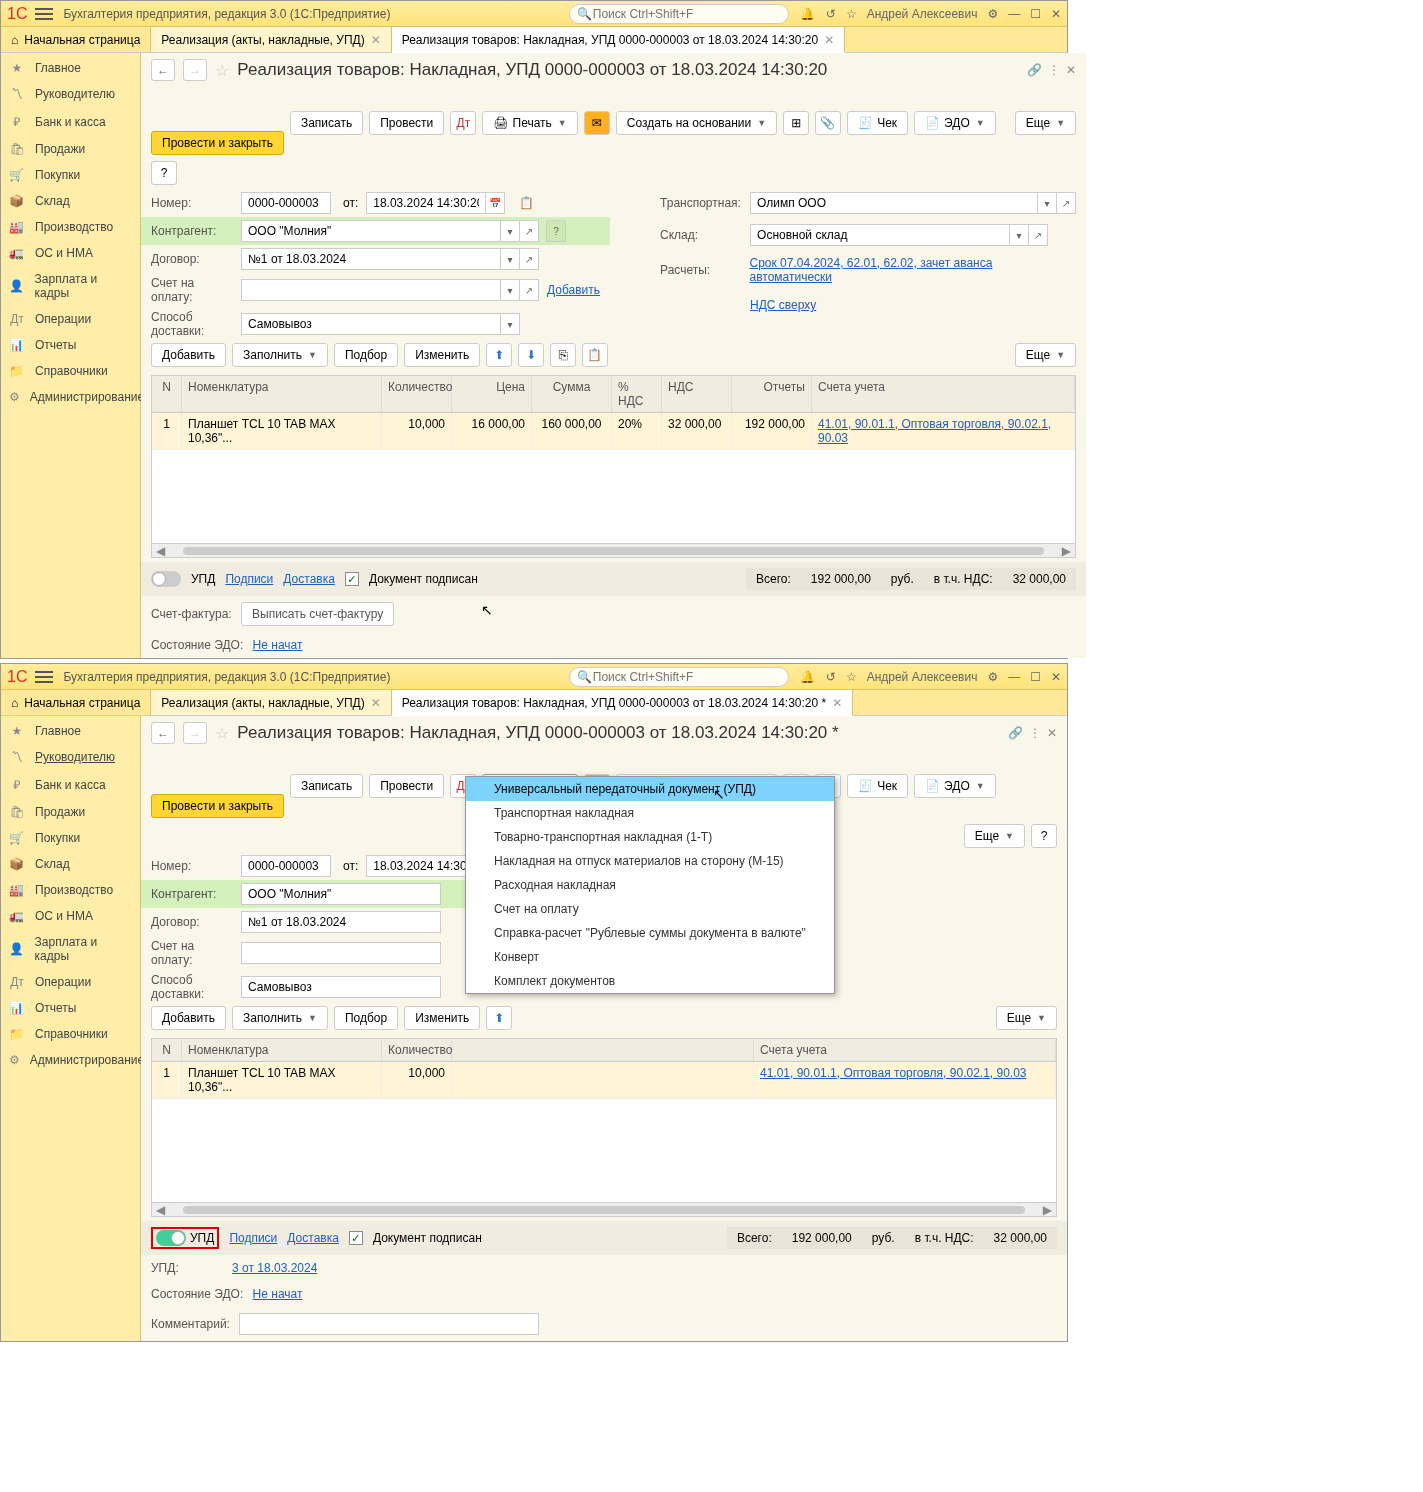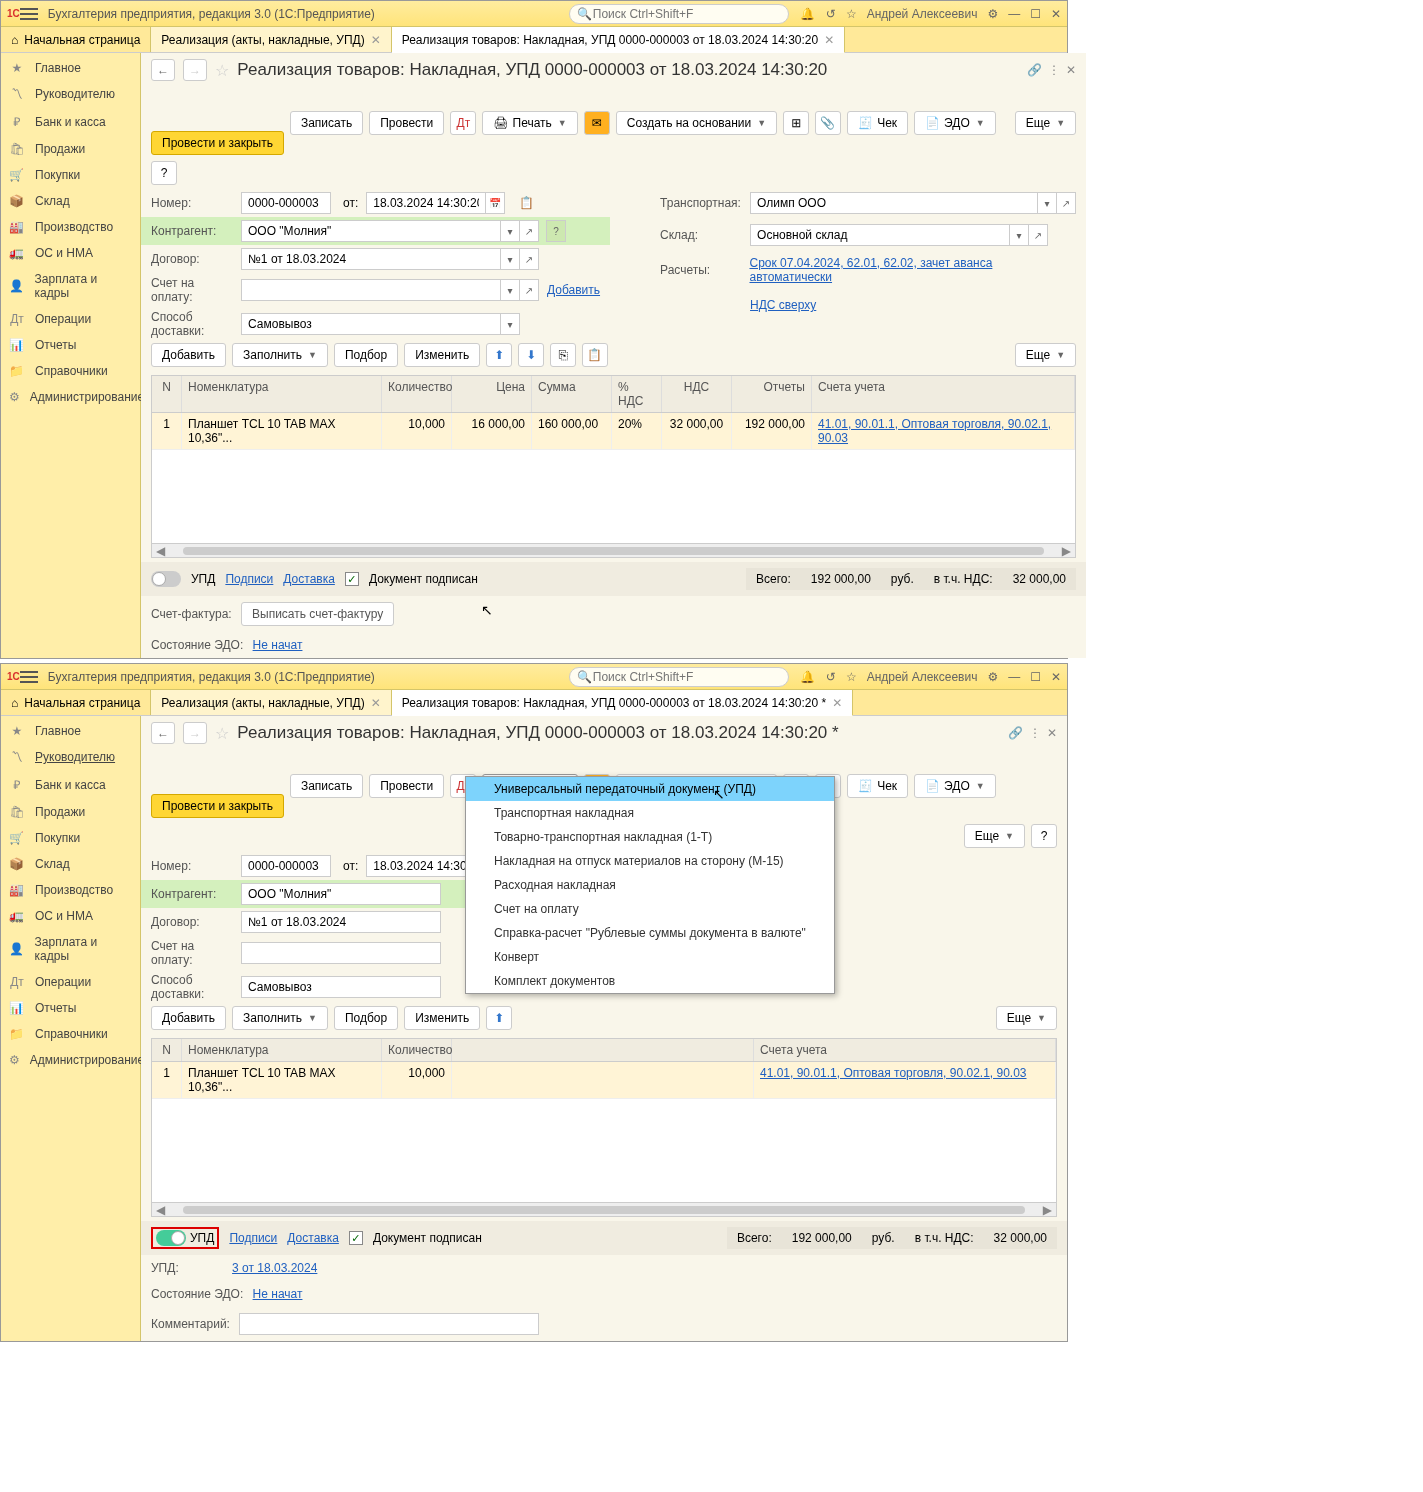--- a/index.html
+++ b/index.html
@@ -1,19 +1,19 @@
 <!DOCTYPE html>
 <html><head>
 <meta charset="utf-8">
 <style>
 * { box-sizing: border-box; margin: 0; padding: 0; font-family: Arial, sans-serif; font-size: 12px; }
 body { background: #fff; }
 .screenshot { width: 1068px; border: 1px solid #999; margin-bottom: 4px; }
 .titlebar { background: linear-gradient(#ffec9f, #ffe47a); height: 26px; display: flex; align-items: center; padding: 0 6px; border-bottom: 1px solid #d4c56a; }
-.logo { color: #d9302c; font-weight: bold; font-size: 10px; margin-right: 0; }
+.logo { color: #d9302c; font-weight: normal; font-size: 16px; margin-right: 8px; }
 .hamburger { width: 18px; margin-right: 10px; cursor: pointer; }
 .hamburger div { height: 2px; background: #555; margin: 3px 0; }
 .app-title { flex: 0 0 auto; color: #555; }
 .searchbar { margin-left: auto; display: flex; align-items: center; background: #fffdf2; border: 1px solid #ccc; border-radius: 10px; padding: 2px 8px; width: 220px; height: 20px; }
 .searchbar input { border: none; background: transparent; outline: none; color: #999; width: 100%; }
 .title-icons { display: flex; gap: 10px; margin-left: 12px; align-items: center; color: #666; }
 .title-icons span { cursor: pointer; }
 .tabbar { background: #ffe999; height: 26px; display: flex; align-items: stretch; border-bottom: 1px solid #ccc; }
 .tab-home { display: flex; align-items: center; padding: 0 10px; border-right: 1px solid #d4c56a; gap: 6px; }
 .tab { display: flex; align-items: center; padding: 0 10px; border-right: 1px solid #d4c56a; background: #fff4cc; gap: 6px; }
@@ -45,23 +45,23 @@
 .link { color: #2060c0; text-decoration: underline; cursor: pointer; }
 .table { border: 1px solid #ccc; margin: 4px 10px; background: #fff; }
 .table-header { display: flex; background: #f0ece0; border-bottom: 1px solid #ccc; }
 .table-header > div { padding: 4px 6px; border-right: 1px solid #ddd; color: #555; }
 .table-row { display: flex; border-bottom: 1px solid #eee; }
 .table-row > div { padding: 4px 6px; border-right: 1px solid #eee; }
 .col-n { width: 30px; text-align: center; }
 .col-name { width: 200px; }
 .col-qty { width: 70px; text-align: right; }
 .col-price { width: 80px; text-align: right; }
-.col-sum { width: 80px; text-align: left; }
+.col-sum { width: 80px; text-align: center; }
 .col-vat { width: 50px; }
-.col-vat-amt { width: 70px; text-align: center; }
+.col-vat-amt { width: 70px; text-align: left; }
 .col-total { width: 80px; text-align: right; }
 .col-acct { flex: 1; }
 .table-body { height: 130px; overflow: auto; position: relative; }
 .scrollbar-h { height: 14px; background: #eee; border-top: 1px solid #ccc; display: flex; align-items: center; }
 .scroll-track { flex: 1; background: #ccc; height: 8px; border-radius: 4px; margin: 0 14px; }
 .footer-row { display: flex; align-items: center; padding: 6px 10px; gap: 10px; background: #f0ece0; }
 .toggle { width: 30px; height: 16px; border-radius: 8px; background: #ccc; position: relative; cursor: pointer; }
 .toggle.on { background: #4c9; }
 .toggle-knob { width: 14px; height: 14px; background: #fff; border-radius: 50%; position: absolute; top: 1px; left: 1px; border: 1px solid #aaa; }
 .toggle.on .toggle-knob { left: 15px; }

